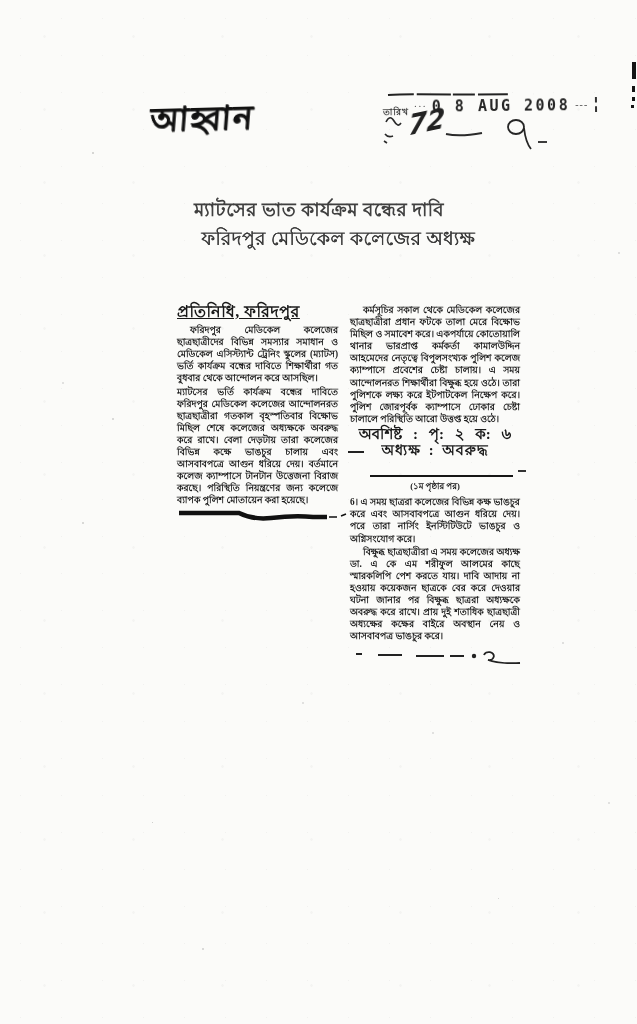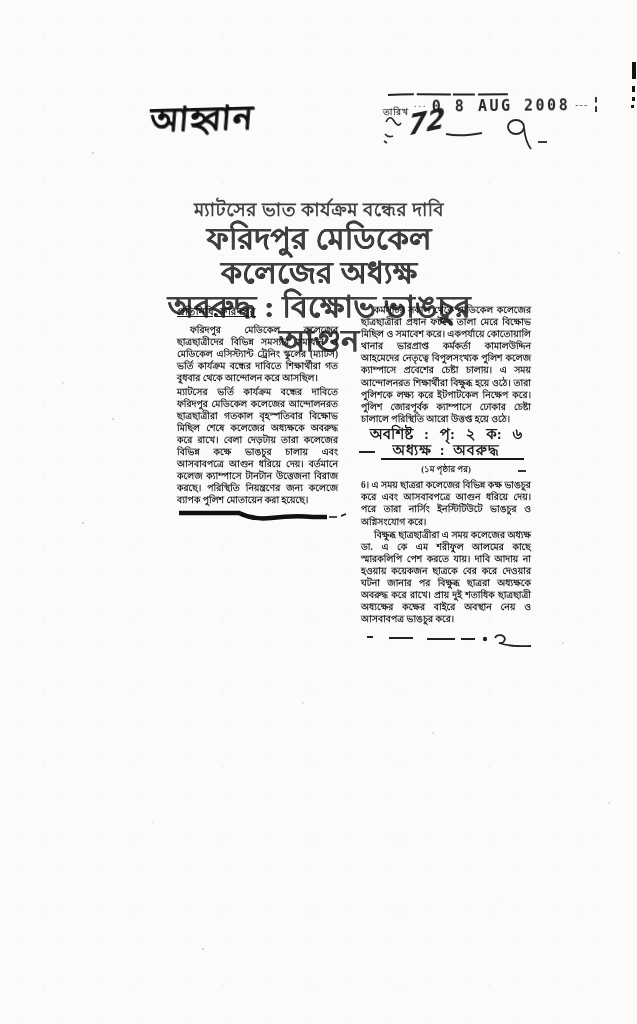--- a/index.html
+++ b/index.html
@@ -59,44 +59,45 @@
 
   
   .headline{
     left:163px;top:198px;width:312px;text-align:center;color:#404040;
     filter:blur(0.25px);
   }
   .headline .kicker{
     font-size:18.5px;font-weight:700;letter-spacing:0.5px;line-height:24px;
   }
   .headline .main{
-    font-size:30px;font-weight:700;line-height:34px;letter-spacing:0.3px;
+    font-size:19px;font-weight:400;line-height:34px;letter-spacing:0.3px;
     text-shadow:0.4px 0 0 #111;
+    text-align:right;
   }
 
   
   .col{font-size:9.3px;line-height:12.1px;text-align:justify;
        color:#191919;font-weight:bold;filter:blur(0.28px);}
   .col-left{left:177px;top:306px;width:161px;}
-  .col-right{left:361px;top:304px;width:170px;}
+  .col-right{left:350px;top:304px;width:170px;}
   .dateline{
-    font-size:10px;font-weight:bold;text-decoration:underline;
+    font-size:16px;font-weight:bold;text-decoration:underline;
     margin-bottom:6px;letter-spacing:0.5px;
   }
   .para{margin:0 0 1px 0;}
   .para.indent{text-indent:13px;}
   .continuation{
     text-align:center;font-size:15px;font-weight:bold;
     margin-top:3px;word-spacing:7px;
   }
   .jump-block{position:relative;margin-top:4px;}
   .jump-rule-left{position:absolute;left:-2px;top:7px;width:16px;border-top:2px solid #222;}
   .jump-head{
     text-align:center;font-size:14.5px;font-weight:bold;
-    letter-spacing:1px;padding:0 0 2px 0;word-spacing:3px;
+    letter-spacing:1px;padding:0 0 19px 0;word-spacing:3px;
   }
   .jump-rule-bottom{border-top:2.5px solid #161616;width:84%;margin:0 4% 3px 12%;}
   .jump-note{text-align:center;font-size:8.6px;font-weight:bold;margin-bottom:4px;}
   svg.rule{display:block;}
 </style>
 </head>
 <body>
 
 <div class="abs masthead">
   <span>আহ্বান</span>
@@ -137,21 +138,20 @@
     <rect x="3" y="0" width="4" height="17"></rect>
     <rect x="3" y="24" width="3" height="6"></rect>
     <rect x="3" y="35" width="3" height="4"></rect>
     <rect x="2" y="43" width="3" height="3"></rect>
   </g>
 </svg>
 
 <div class="abs headline">
   <div class="kicker">ম্যাটসের ভাত কার্যক্রম বন্ধের দাবি</div>
   <div class="main">ফরিদপুর মেডিকেল কলেজের অধ্যক্ষ</div>
-  <div class="main">অবরুদ্ধ : বিক্ষোভ ভাঙচুর আগুন</div>
 </div>
 
 <div class="abs col col-left">
   <div class="dateline">প্রতিনিধি, ফরিদপুর</div>
   <p class="para indent">ফরিদপুর মেডিকেল কলেজের ছাত্রছাত্রীদের বিভিন্ন সমস্যার সমাধান ও মেডিকেল এসিস্ট্যান্ট ট্রেনিং স্কুলের (ম্যাটস) ভর্তি কার্যক্রম বন্ধের দাবিতে শিক্ষার্থীরা গত বুধবার থেকে আন্দোলন করে আসছিল।</p>
   <p class="para">ম্যাটসের ভর্তি কার্যক্রম বন্ধের দাবিতে ফরিদপুর মেডিকেল কলেজের আন্দোলনরত ছাত্রছাত্রীরা গতকাল বৃহস্পতিবার বিক্ষোভ মিছিল শেষে কলেজের অধ্যক্ষকে অবরুদ্ধ করে রাখে। বেলা দেড়টায় তারা কলেজের বিভিন্ন কক্ষে ভাঙচুর চালায় এবং আসবাবপত্রে আগুন ধরিয়ে দেয়। বর্তমানে কলেজ ক্যাম্পাসে টানটান উত্তেজনা বিরাজ করছে। পরিস্থিতি নিয়ন্ত্রণের জন্য কলেজে ব্যাপক পুলিশ মোতায়েন করা হয়েছে।</p>
   <svg class="rule" width="170" height="14">
     <g stroke="#111" fill="none">
       <path d="M2 5 h60 q14 7 32 5 q24 -3 42 -1 h14" stroke-width="4.5"></path>
       <path d="M152 9 h8 m4 -1 l5 -2" stroke-width="1.5"></path>

